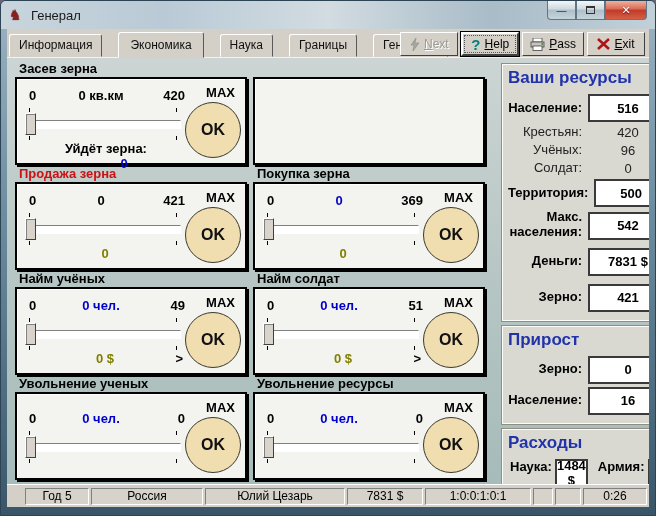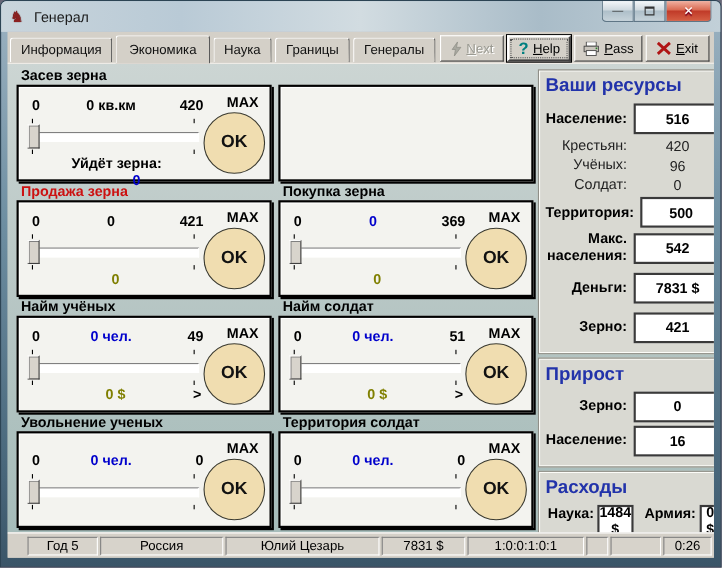--- a/index.html
+++ b/index.html
@@ -33,37 +33,37 @@
   
   .bodyarea{ position:absolute; left:6px; right:6px; top:28px; bottom:8px;
     background:#d4d0c8; display:flex; flex-direction:column; }
 
   
   .tabrow{ height:29px; background:#d4d0c8; display:flex; align-items:flex-end;
     padding:3px 2px 0 2px; position:relative; border-bottom:1px solid #f4f2ee; }
   .tabs{ display:flex; align-items:flex-end; }
   .tab{ font-size:12px; color:#111; padding:3px 9px 4px 9px; background:#d4d0c8;
     border:1px solid; border-color:#fff #5a5a5a #d4d0c8 #fff; border-radius:3px 3px 0 0;
-    margin-right:3px; cursor:default; white-space:nowrap;text-align:center; }
+    margin-right:16px; cursor:default; white-space:nowrap;text-align:center; }
   .tab.active{ padding:5px 11px 5px 11px; margin-bottom:-1px; position:relative; z-index:2; }
   .toolbar{ position:absolute; right:4px; top:3px; display:flex; gap:3px; }
   .tbtn{ height:24px; min-width:58px; display:flex; align-items:center; justify-content:center;
     gap:4px; background:#d4d0c8; font-size:12px; color:#000; padding:0 7px;
     border:1px solid; border-color:#fff #404040 #404040 #fff; cursor:default; }
   .tbtn.default{ border:2px solid; border-color:#fff #404040 #404040 #fff;
     box-shadow:0 0 0 1px #000; outline:1px dotted #555; outline-offset:-4px; }
   .tbtn.disabled{ color:#9b9b93; text-shadow:1px 1px 0 #fff; }
   .u-first{ display:inline-block; }
   .u-first::first-letter{ text-decoration:underline; }
   .q-icon{ color:#008080; font-weight:bold; font-size:15px; }
   .tbtn svg{ display:block; }
 
   
   .client{ flex:1; display:flex; padding:3px 16px 2px 2px; overflow:hidden;
-    background:linear-gradient(180deg,#ccd5d3,#b5c5c3 55%,#a6bcba); }
+    background:linear-gradient(180deg,#ccd5d3,#b5c5c3 55%,#a6bcba);gap:12px; }
   .left-grid{ flex:1; display:grid; grid-template-columns:1fr 1fr;
     grid-auto-rows:1fr; gap:1px 6px; padding:0 4px 2px 6px; }
   .cell{ display:flex; flex-direction:column; min-height:0; }
   .cell-title{ font-size:13px; font-weight:bold; color:#000; height:16px; line-height:15px;
     padding-left:4px; white-space:nowrap; }
   .cell-title.red{ color:#cc1111; }
   .panel-box{ flex:1; background:#f3f3ef; border:2px solid #000;
     box-shadow:2px 2px 0 #000, inset 1px 1px 0 #fff;
     display:flex; padding:6px 4px 4px 8px; position:relative; min-height:0; }
   .panel-box.empty{ }
@@ -126,21 +126,21 @@
   .exp-col .valuebox{ width:100%;text-align:center; }
 
   
   .statusbar{ height:23px; background:#d4d0c8; border-top:1px solid #fff;
     display:flex; align-items:center; gap:2px; padding:2px 2px; font-size:12px; }
   .scell{ height:17px; background:#d7d3cb; border:1px solid;
     border-color:#808080 #fff #fff #808080; display:flex; align-items:center;
     justify-content:center; color:#000; white-space:nowrap; }
   .sc0{ width:64px; margin-left:16px; } .sc1{ width:112px; } .sc2{ width:140px; }
   .sc3{ width:76px; } .sc4{ width:106px; } .sc5{ width:20px; } .sc6{ flex:1; }
-  .sc7{ width:44px;text-align:center; }
+  .sc7{ width:64px;text-align:center; }
 </style>
 </head>
 <body>
 
 <div class="window">
 
   <div class="titlebar">
     <span class="title-icon">♞</span>
     <span class="title-text">Генерал</span>
     <div class="win-buttons">
@@ -390,21 +390,21 @@
               </div>
             </div>
             <div class="right-zone">
               <span class="max-label">MAX</span>
               <div class="ok-button">OK</div>
             </div>
           </div>
         </div>
 
         <div class="cell">
-          <div class="cell-title">Территория солдат</div>
+          <div class="cell-title">Увольнение ресурсы</div>
           <div class="panel-box">
             <div class="slider-zone">
               <div class="labels-row">
                 <span class="min">0</span>
                 <span class="val blue">0 чел.</span>
                 <span class="max">0</span>
               </div>
               <div class="slider">
                 <div class="tickline top">
                     <span class="tick"></span>

